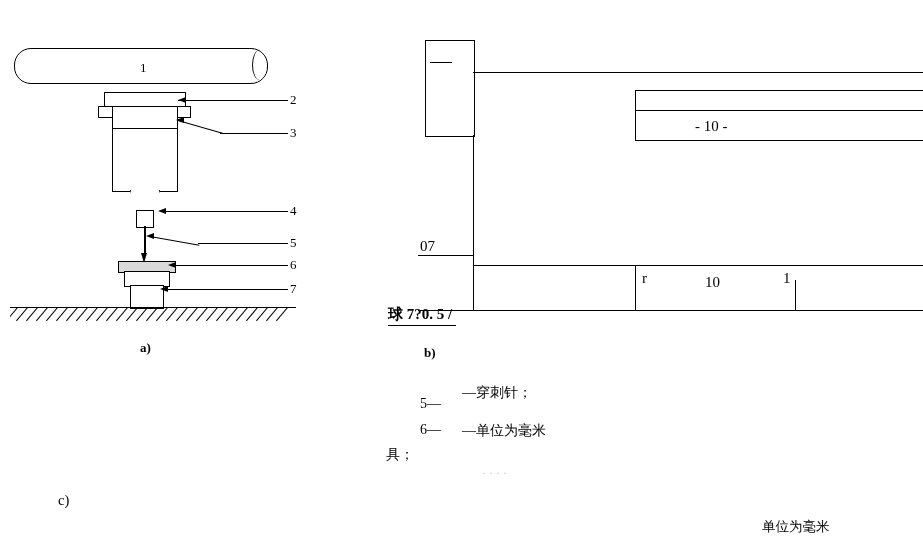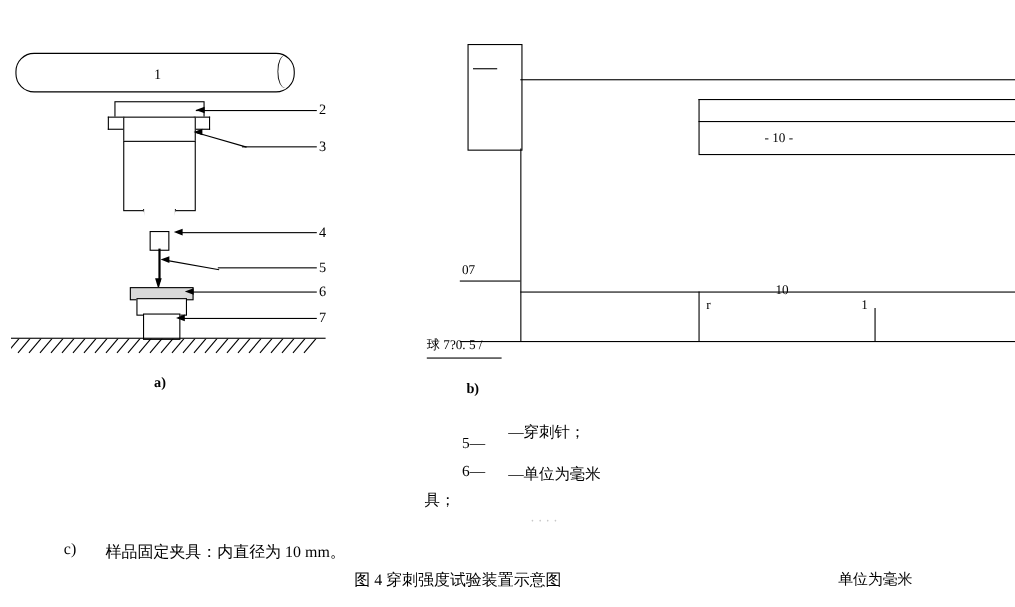--- a/index.html
+++ b/index.html
@@ -208,21 +208,21 @@
   }
   .hline { height: 1px; }
   .vline { width: 1px; }
   .bx {
     position: absolute;
     border: 1px solid #000;
     background: #fff;
   }
   .txt {
     position: absolute;
-    font-size: 12px;
+    font-size: 15px;
     font-family: "Liberation Serif", serif;
     white-space: nowrap;
   }
   .cap-b {
     position: absolute;
     left: 44px; top: 345px;
     font-size: 13px;
     font-weight: bold;
   }
 
@@ -361,37 +361,35 @@
 
     <div class="ln hline" style="left:38px; top:255px; width:55px;"></div>
     <div class="txt" style="left:40px; top:238px;">07</div>
 
     <div class="ln hline" style="left:93px; top:265px; width:450px;"></div>
     <div class="ln hline" style="left:38px; top:310px; width:505px;"></div>
     <div class="ln vline" style="left:255px; top:265px; height:45px;"></div>
     <div class="ln vline" style="left:415px; top:280px; height:30px;"></div>
 
     <div class="txt" style="left:262px; top:270px;">r</div>
-    <div class="txt" style="left:325px; top:256px;text-align:right;">10</div>
+    <div class="txt" style="left:325px; top:274px;text-align:right;">10</div>
     <div class="txt" style="left:403px; top:270px;">1</div>
 
-    <div class="txt" style="left:8px; top:305px;">球 7?0. 5 /</div>
+    <div class="txt" style="left:8px; top:305px;font-weight:bold;">球 7?0. 5 /</div>
     <div class="ln hline" style="left:8px; top:325px; width:68px;"></div>
 
     <div class="cap-b">b)</div>
   </div>
 
   <div class="note" style="left:420px; top:396px;">5—</div>
   <div class="note" style="left:462px; top:384px;">—穿刺针；</div>
 
   <div class="note" style="left:420px; top:422px;">6—</div>
   <div class="note" style="left:462px; top:422px;">—单位为毫米</div>
 
   <div class="note" style="left:386px; top:446px;">具；</div>
   <div class="note-faint" style="left:482px; top:466px;">· · · ·</div>
 
   <div class="cap-c" style="left:58px; top:492px;">c)</div>
-  <div class="cap-c" style="left:96px; top:492px;">样品固定夹具：内直径为 10 mm。</div>
-
-  <div class="fig-title" style="left:322px; top:518px;">图 4 穿刺强度试验装置示意图</div>
+
   <div class="unit-note" style="left:762px; top:518px;">单位为毫米</div>
 
 </div>
 
 </body></html>

